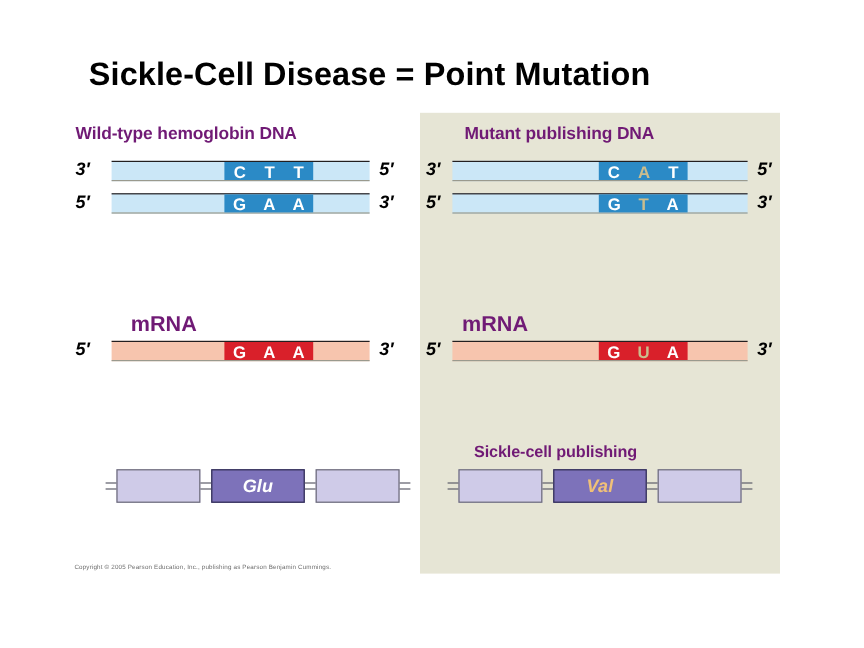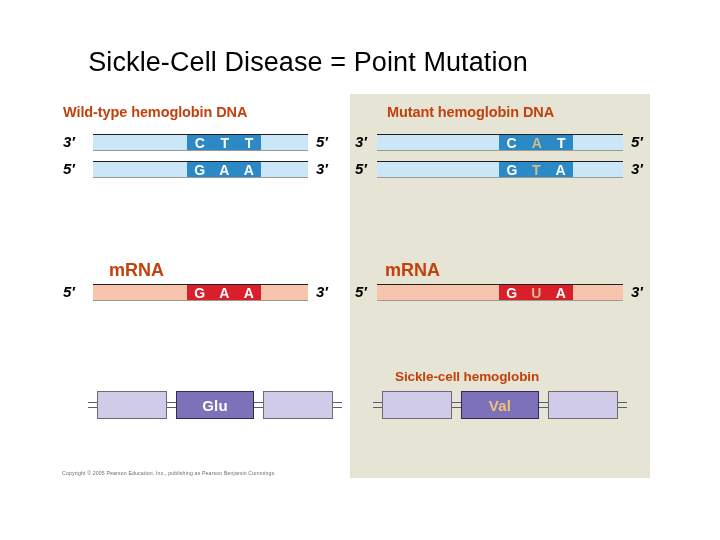--- a/index.html
+++ b/index.html
@@ -16,21 +16,21 @@
   }
 
   
   .slide-title {
     position: absolute;
     top: 47px;
     left: 0;
     width: 616px;
     text-align: center;
     font-size: 27px;
-    font-weight: 400;
+    font-weight: 700;
     color: #000000;
     letter-spacing: 0.1px;
     white-space: nowrap;
   }
 
   
   .figure {
     position: absolute;
     left: 55px;
     top: 88px;
@@ -55,21 +55,21 @@
     width: 300px;
     height: 402px;
   }
   .column.left  { left: 0px; }
   .column.right { left: 300px; }
 
   
   .sec-title {
     position: absolute;
     font-weight: bold;
-    color: #c2410c;
+    color: #701a75;
     white-space: nowrap;
   }
   .dna-title {
     top: 16px;
     font-size: 14.5px;
     letter-spacing: -0.1px;
   }
   .left .dna-title  { left: 8px; }
   .right .dna-title { left: 32px; }
 
@@ -177,20 +177,21 @@
     box-sizing: border-box;
   }
   .aa-box.plain { width: 70px; }
   .aa-box.center {
     width: 78px;
     background: #7d72ba;
     border: 1.6px solid #2f2b52;
     display: flex;
     align-items: center;
     justify-content: center;
+    font-style: italic;
   }
   .aa-label {
     font-size: 15px;
     font-weight: bold;
     color: #ffffff;
     letter-spacing: 0.2px;
   }
   .aa-label.mutated { color: #f0c078; }
 
   
@@ -280,21 +281,21 @@
         <span class="aa-label">Glu</span>
       </div>
       <div class="connector"></div>
       <div class="aa-box plain"></div>
       <div class="connector"></div>
     </div>
   </div>
 
   <div class="column right">
 
-    <div class="sec-title dna-title">Mutant hemoglobin DNA</div>
+    <div class="sec-title dna-title">Mutant publishing DNA</div>
 
     <div class="prime" style="left:0px; top:45px;">3′</div>
     <div class="prime" style="left:276px; top:45px;">5′</div>
 
     <div class="dna-strand top">
       <div class="codon-block">
         <span class="base">C</span>
         <span class="base mutated">A</span>
         <span class="base">T</span>
       </div>
@@ -317,21 +318,21 @@
     <div class="prime" style="left:276px; top:195px;">3′</div>
 
     <div class="mrna-bar">
       <div class="mrna-codon">
         <span class="base">G</span>
         <span class="base mutated">U</span>
         <span class="base">A</span>
       </div>
     </div>
 
-    <div class="sec-title prot-title">Sickle-cell hemoglobin</div>
+    <div class="sec-title prot-title">Sickle-cell publishing</div>
 
     <div class="protein">
       <div class="connector"></div>
       <div class="aa-box plain"></div>
       <div class="connector"></div>
       <div class="aa-box center">
         <span class="aa-label mutated">Val</span>
       </div>
       <div class="connector"></div>
       <div class="aa-box plain"></div>

